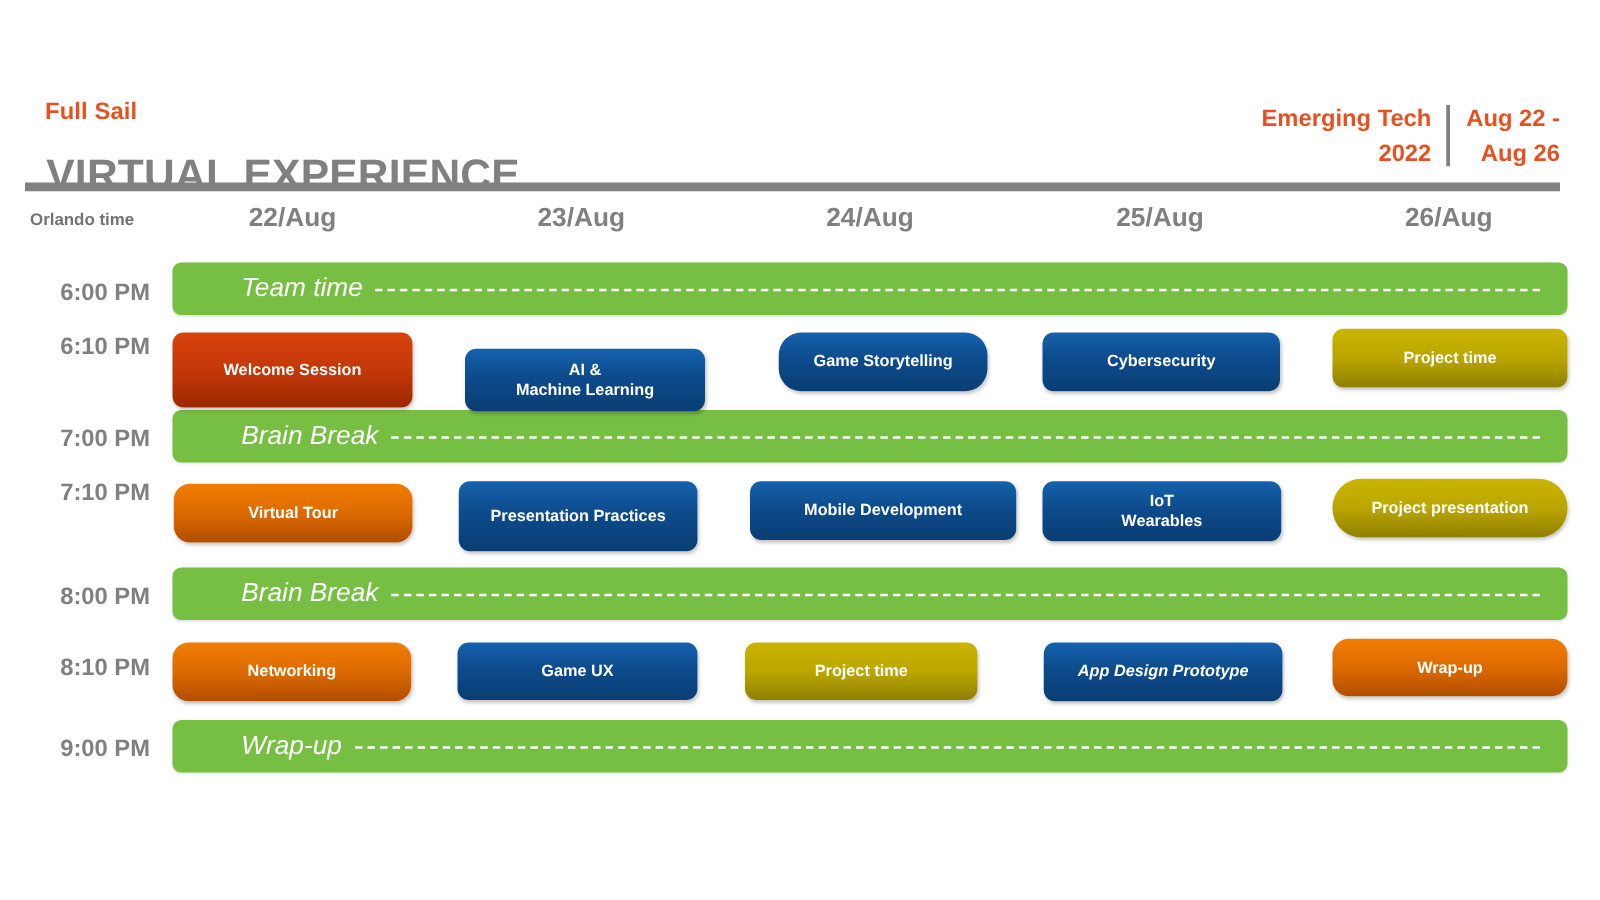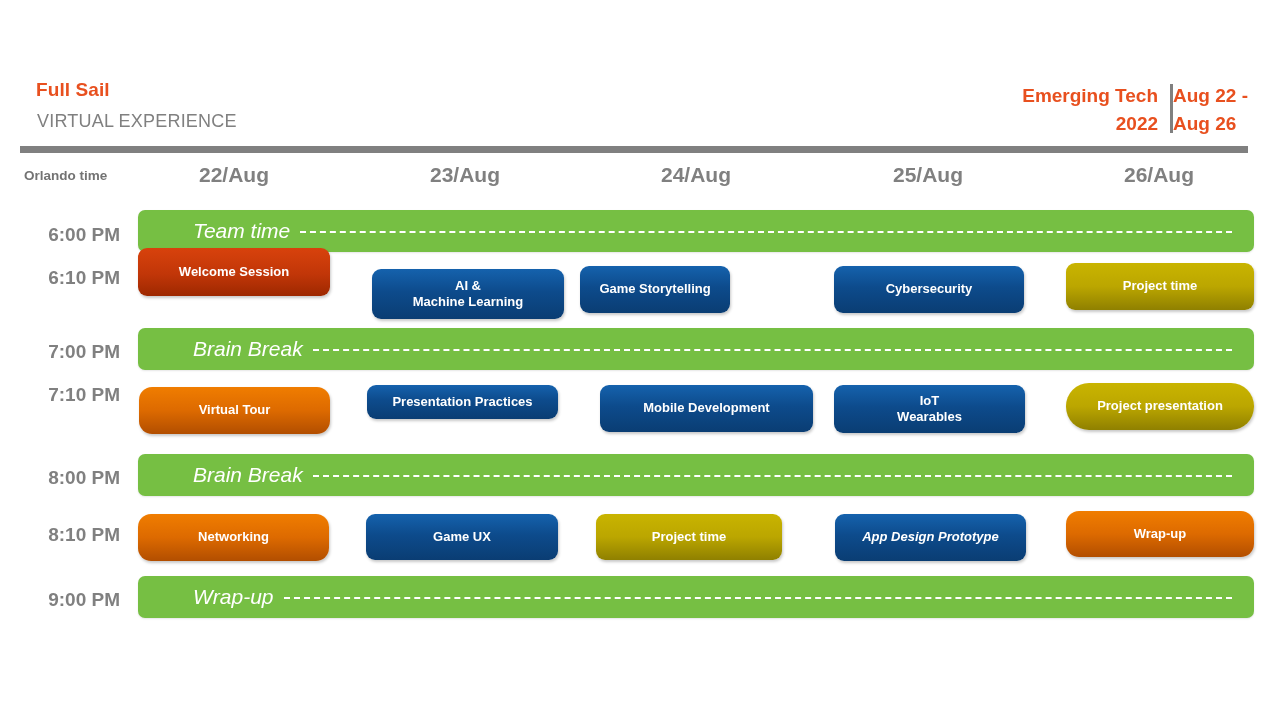--- a/index.html
+++ b/index.html
@@ -26,26 +26,26 @@
     top: 80px;
   }
   .brand-name {
     font-size: 19px;
     font-weight: bold;
     color: #e8501f;
     line-height: 1.1;
     letter-spacing: 0.1px;
   }
   .brand-title {
-    font-size: 18px;
-    font-weight: normal;
+    font-size: 34px;
+    font-weight: bold;
     color: #808080;
     line-height: 1.15;
     letter-spacing: 0.2px;
-    margin-top: 10px;
+    margin-top: 20px;
     margin-left: 1px;
   }
 
   .event-block {
     position: absolute;
     right: 32px;
     top: 82px;
     display: flex;
     align-items: stretch;
   }
@@ -59,22 +59,23 @@
   }
   .event-divider {
     width: 3px;
     background: #808080;
     margin: 2px 0 4px 0;
   }
   .event-dates {
     font-size: 19px;
     font-weight: bold;
     color: #e8501f;
-    text-align: left;
+    text-align: right;
     line-height: 1.45;
+    padding-left: 13px;
   }
 
   .header-rule {
     position: absolute;
     left: 20px;
     top: 146px;
     width: 1228px;
     height: 7px;
     background: #808080;
   }
@@ -212,48 +213,48 @@
   <div class="break-bar" style="top:454px;">
     <div class="break-label">Brain Break</div>
     <div class="break-dashes"></div>
   </div>
 
   <div class="break-bar" style="top:576px;">
     <div class="break-label">Wrap-up</div>
     <div class="break-dashes"></div>
   </div>
 
-  <div class="card c-red" style="left:138px;  top:248px; width:192px; height:48px;">
+  <div class="card c-red" style="left:138px;  top:266px; width:192px; height:60px;">
     <span>Welcome Session</span>
   </div>
 
-  <div class="card c-blue" style="left:372px;  top:269px; width:192px; height:50px;">
+  <div class="card c-blue" style="left:372px;  top:279px; width:192px; height:50px;">
     <span>
       <span>AI &amp;</span><br>
       <span>Machine Learning</span>
     </span>
   </div>
 
-  <div class="card c-blue" style="left:580px;  top:266px; width:150px; height:47px;">
+  <div class="card c-blue" style="left:623px;  top:266px; width:167px; height:47px;border-radius:18px;">
     <span>Game Storytelling</span>
   </div>
 
   <div class="card c-blue" style="left:834px;  top:266px; width:190px; height:47px;">
     <span>Cybersecurity</span>
   </div>
 
   <div class="card c-gold" style="left:1066px; top:263px; width:188px; height:47px;">
     <span>Project time</span>
   </div>
 
   <div class="card c-orange" style="left:139px;  top:387px; width:191px; height:47px;">
     <span>Virtual Tour</span>
   </div>
 
-  <div class="card c-blue" style="left:367px;  top:385px; width:191px; height:34px;">
+  <div class="card c-blue" style="left:367px;  top:385px; width:191px; height:56px;">
     <span>Presentation Practices</span>
   </div>
 
   <div class="card c-blue" style="left:600px;  top:385px; width:213px; height:47px;">
     <span>Mobile Development</span>
   </div>
 
   <div class="card c-blue" style="left:834px;  top:385px; width:191px; height:48px;">
     <span>
       <span>IoT</span><br>

